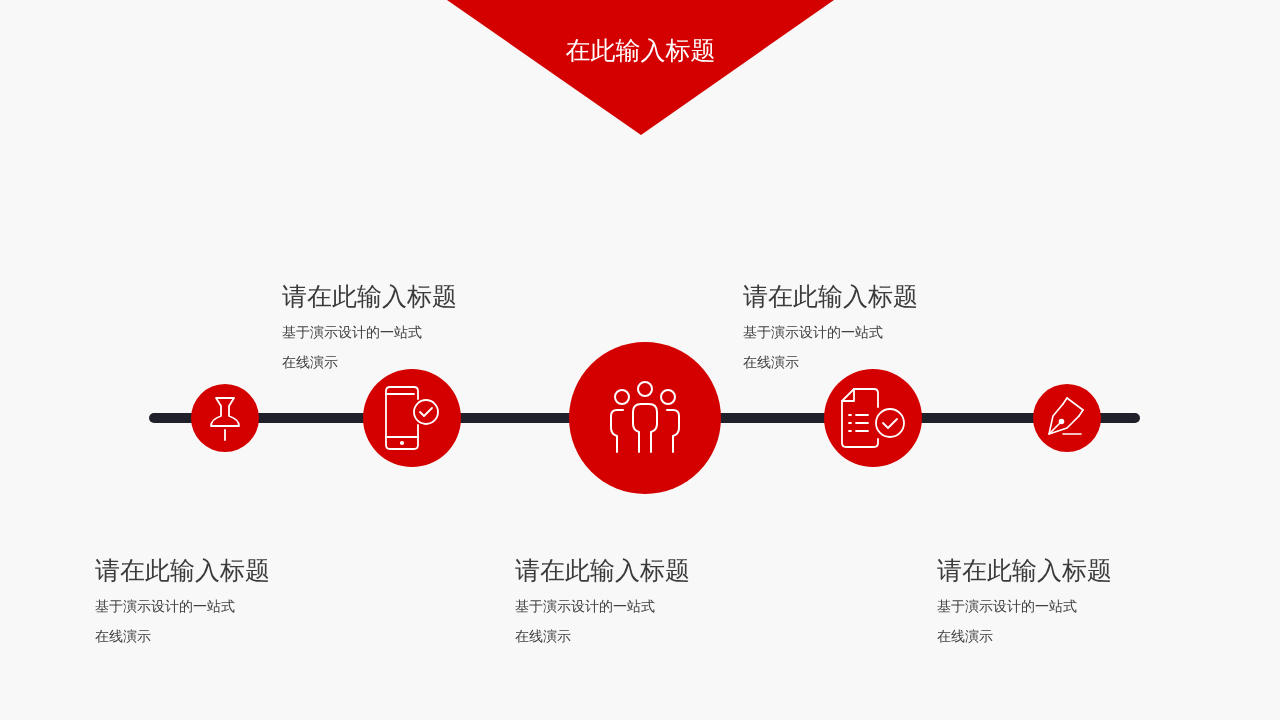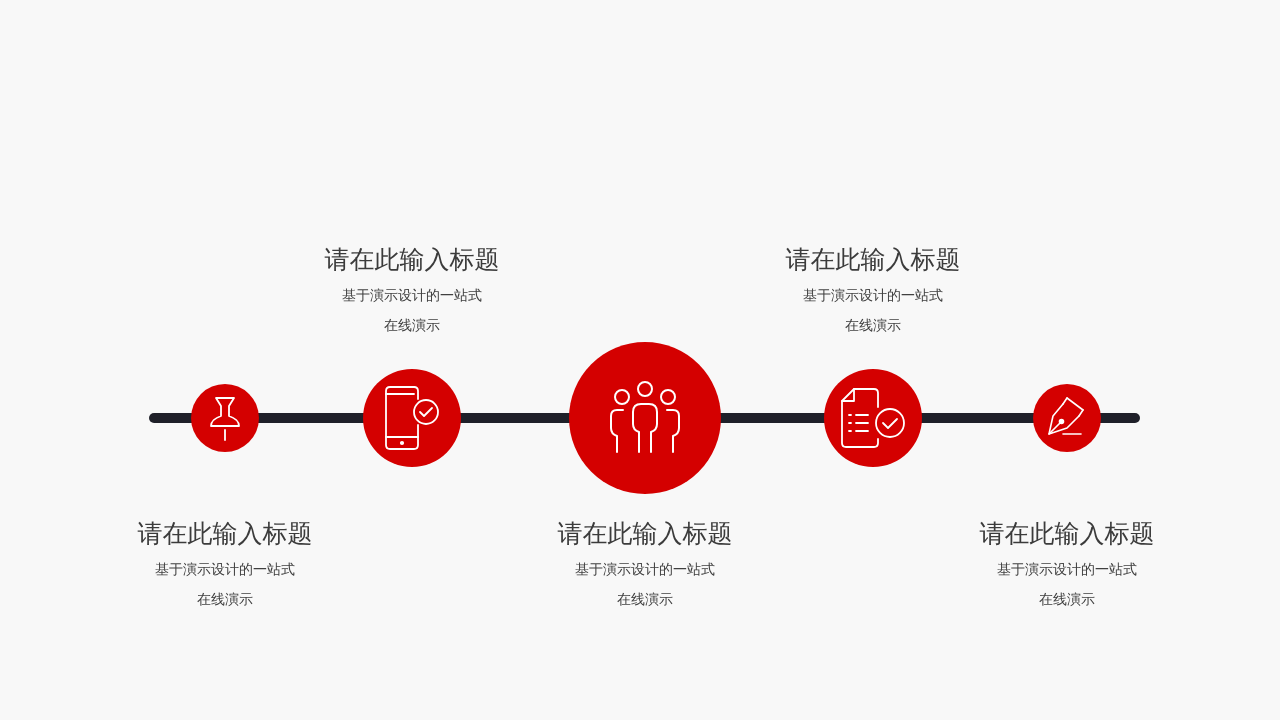--- a/index.html
+++ b/index.html
@@ -28,35 +28,42 @@
     }
 
     .node {
       position: absolute; border-radius: 50%;
       background: #d40000;
       display: flex; align-items: center; justify-content: center;
     }
     .node svg { display: block; }
 
     .caption {
-      position: absolute; width: 260px; text-align: center;
+      position: absolute; width: 260px; text-align: left;
       color: #404040;
+      margin-top: 37px;
     }
     .caption .cap-title {
       font-size: 25px; line-height: 32px; color: #3b3b3b;
     }
     .caption .cap-desc {
       font-size: 14px; line-height: 30px; color: #404040; margin-top: 4px;
     }
   </style>
 </head>
 <body>
 
 <div class="slide">
 
+  <div class="banner">
+    <svg width="387" height="135" viewBox="0 0 387 135">
+      <polygon points="0,0 387,0 194,135" fill="#d40000"></polygon>
+    </svg>
+    <div class="banner-title">在此输入标题</div>
+  </div>
 
   <div class="timeline-line"></div>
 
   <div class="node" style="left:191px; top:384px; width:68px; height:68px;">
     <svg width="40" height="48" viewBox="0 0 40 48" fill="none" stroke="#ffffff" stroke-width="1.8" stroke-linejoin="round" stroke-linecap="round">
       <path d="M11 4 H29 L24 12 V22 C30 24 34 28 34 32 H6 C6 28 10 24 16 22 V12 Z"></path>
       <line x1="20" y1="36" x2="20" y2="46"></line>
     </svg>
   </div>
 

